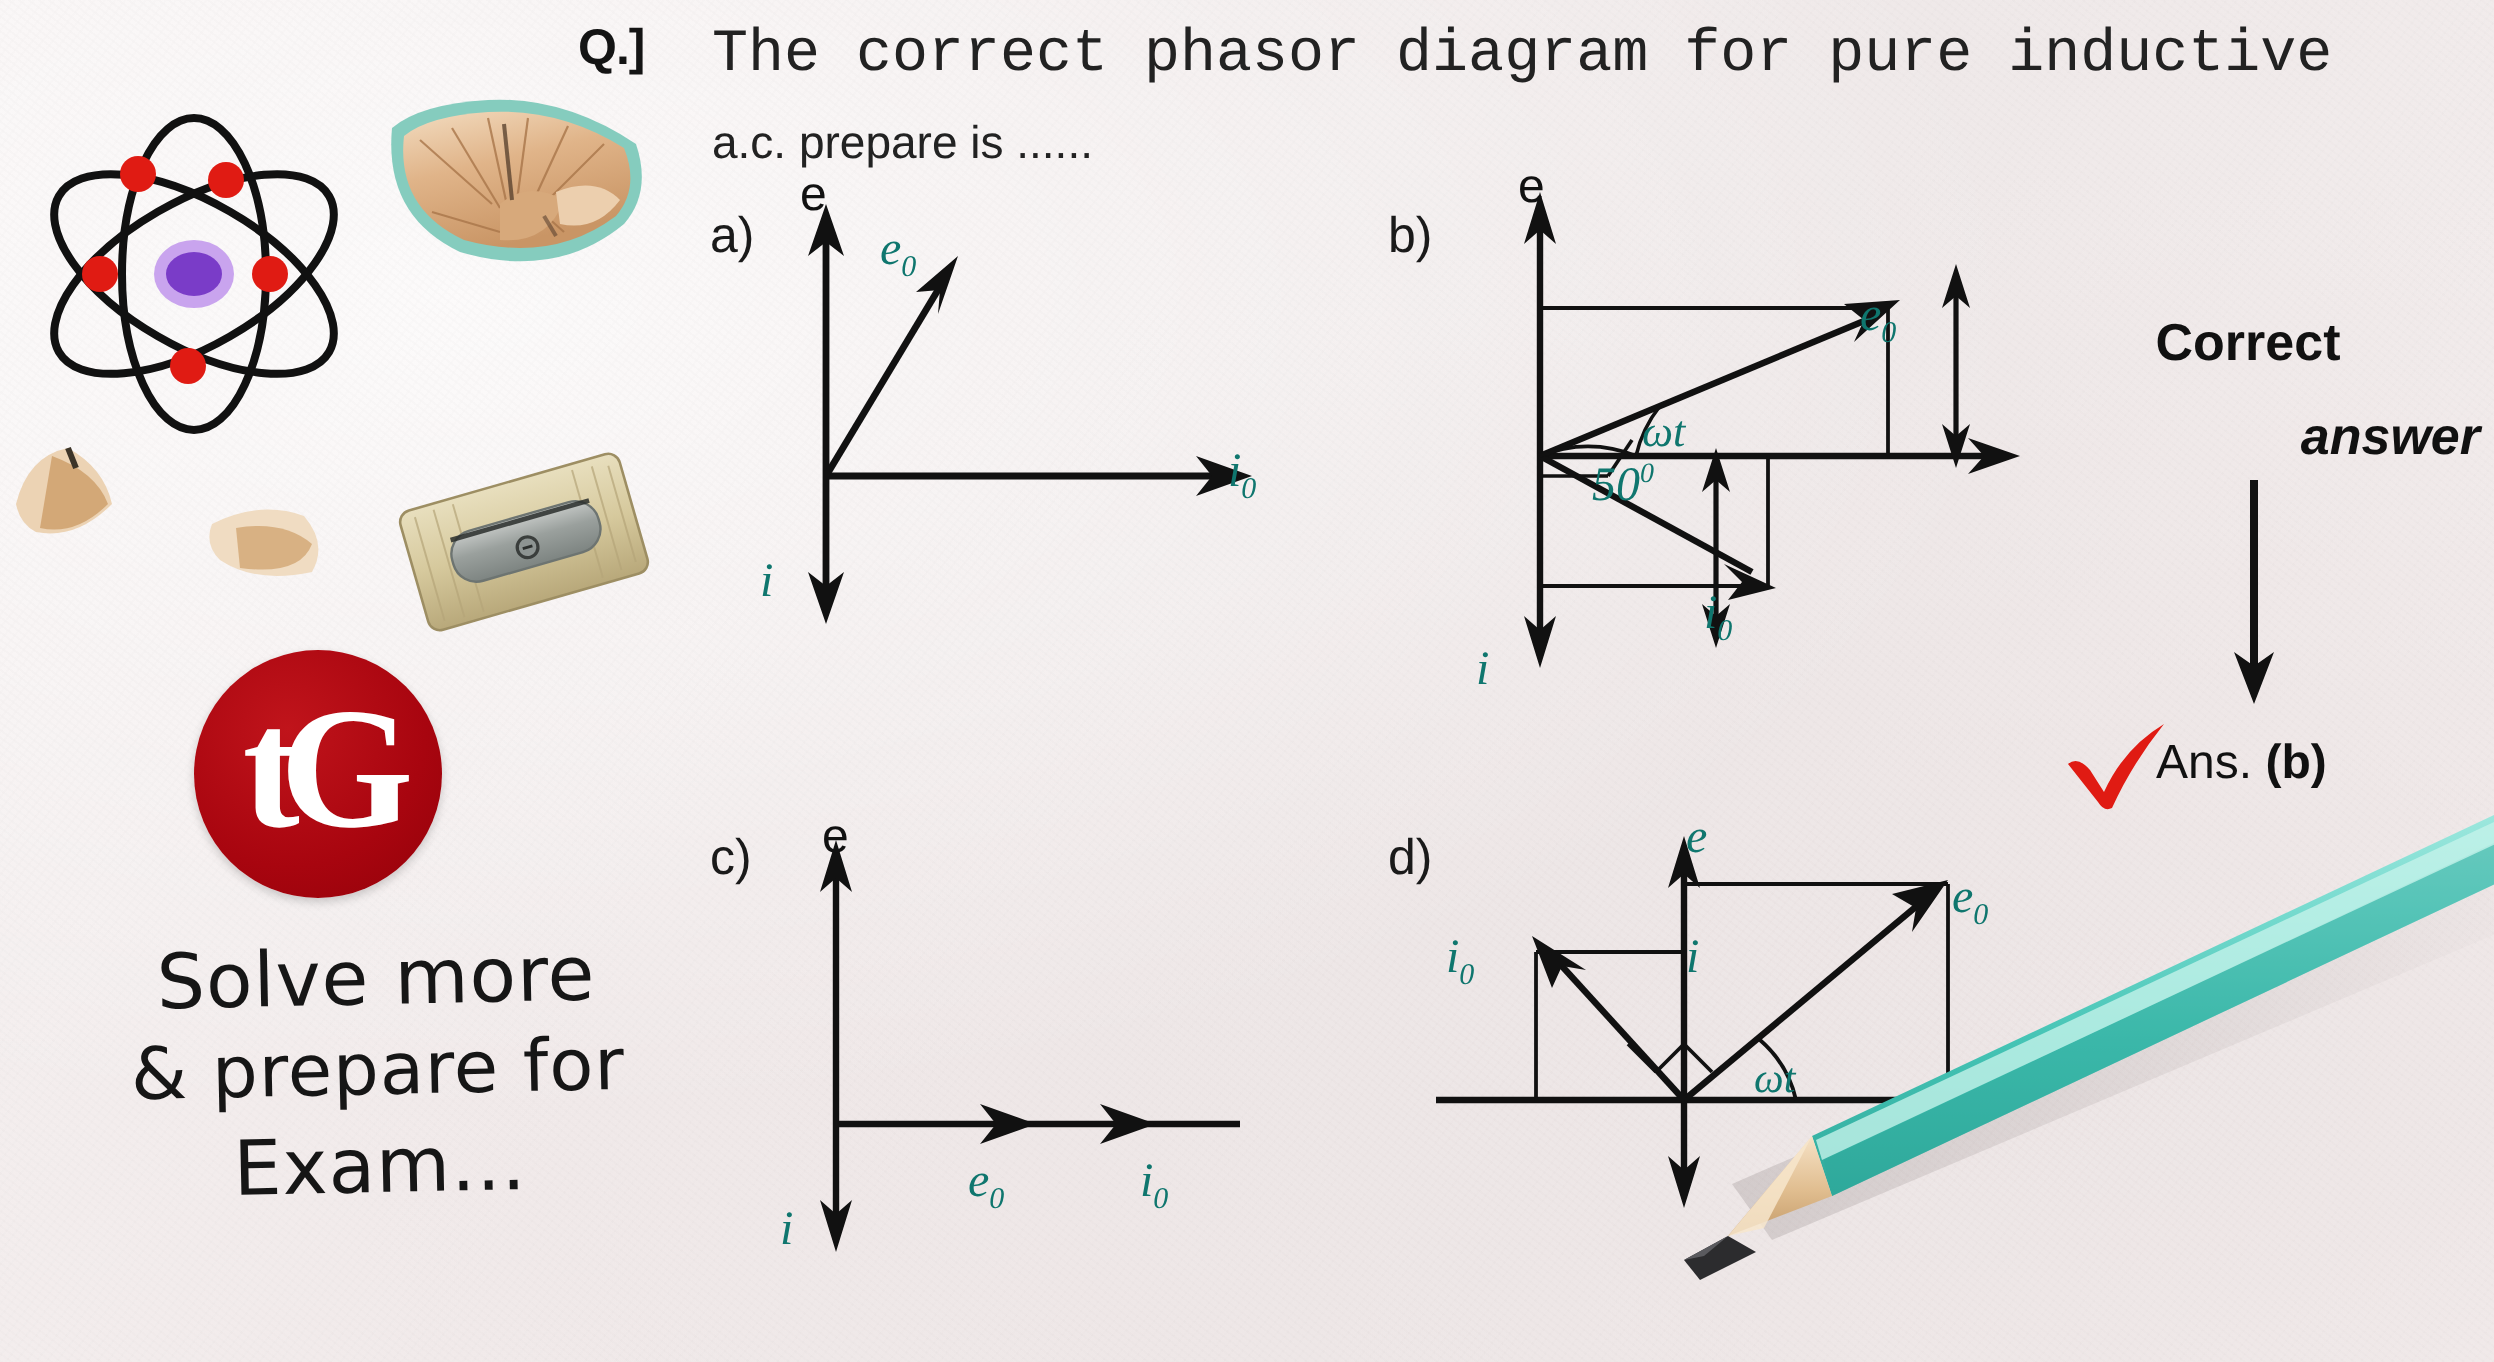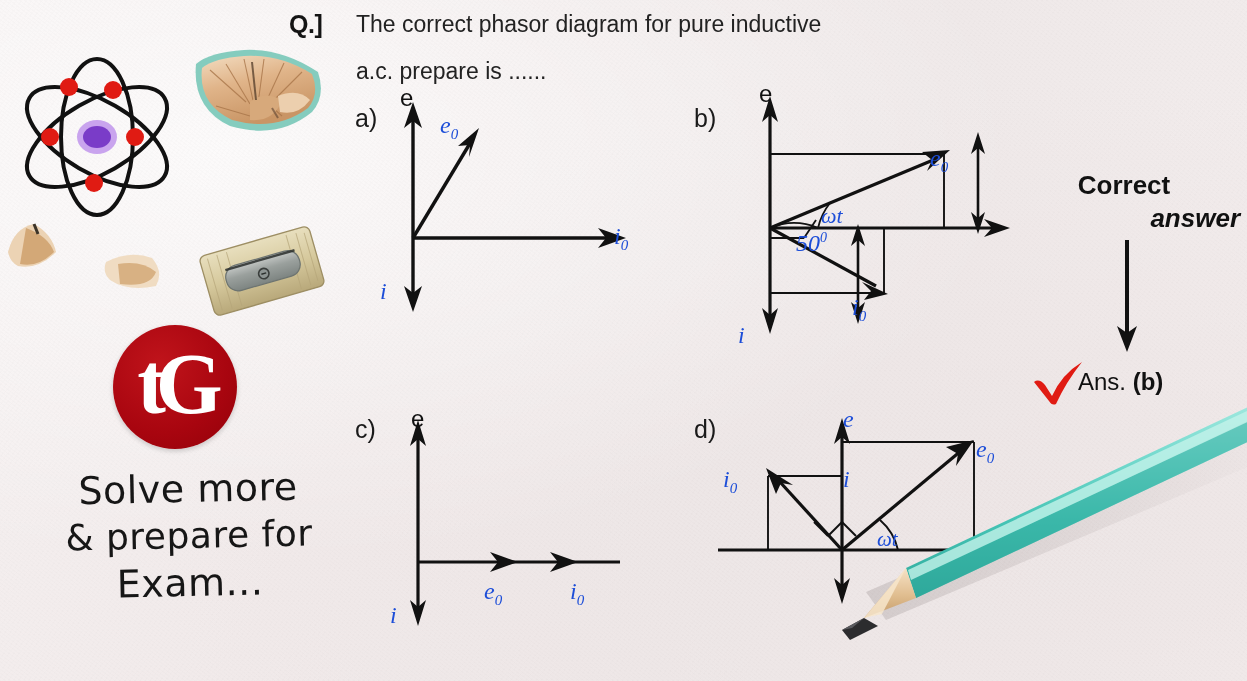--- a/index.html
+++ b/index.html
@@ -21,52 +21,52 @@
     position:absolute;inset:0;opacity:.55;pointer-events:none;
     background-image:
       repeating-linear-gradient(37deg, rgba(0,0,0,.018) 0px, rgba(0,0,0,.018) 1px, rgba(255,255,255,.02) 1px, rgba(255,255,255,.02) 3px),
       repeating-linear-gradient(-52deg, rgba(0,0,0,.014) 0px, rgba(0,0,0,.014) 1px, rgba(255,255,255,.018) 1px, rgba(255,255,255,.018) 4px);
   }
   .abs{position:absolute;}
   .nosel{user-select:none;}
 
   
   #q-label{left:289px;top:10px;font-size:25px;font-weight:bold;color:#141414;letter-spacing:-.5px;}
-  #q-line1{left:356px;top:11px;font-size:23px;color:#222;}
+  #q-line1{left:356px;top:11px;font-size:30px;color:#222;font-family:Liberation Mono, monospace;}
   #q-line2{left:356px;top:58px;font-size:23px;color:#222;}
 
   #hdr{left:1008px;top:6px;width:232px;text-align:center;}
   #hdr-title{font-size:25px;font-weight:bold;color:#111;border-bottom:3px solid #111;display:inline-block;padding-bottom:1px;line-height:1.08;}
   #hdr-title sup{font-size:15px;}
   #hdr-sub{font-size:25px;color:#111;margin-top:5px;line-height:1.1;}
 
-  #correct-1{left:1008px;top:170px;width:232px;text-align:center;font-size:26px;font-weight:bold;color:#111;}
+  #correct-1{left:1008px;top:156px;width:232px;text-align:center;font-size:26px;font-weight:bold;color:#111;}
   #correct-2{left:1008px;top:203px;width:232px;text-align:right;font-size:26px;font-weight:bold;color:#111;font-style:italic;}
   #ans-text{left:1078px;top:368px;font-size:24px;color:#111;text-align:center;}
   #ans-text b{font-weight:bold;}
 
   
   .opt-letter{font-size:25px;color:#1a1a1a;}
   #opt-a{left:355px;top:104px;}
   #opt-b{left:694px;top:104px;}
   #opt-c{left:355px;top:415px;}
   #opt-d{left:694px;top:415px;}
 
   
-  .mlab{font-family:"Liberation Serif", serif;font-style:italic;color:#1d4ed8;text-align:right;}
+  .mlab{font-family:"Liberation Serif", serif;font-style:italic;color:#0f766e;text-align:right;}
 
   
   #hand{left:24px;top:465px;width:330px;text-align:center;color:#161616;
         font-family:"DejaVu Sans", sans-serif;font-size:38px;line-height:1.27;
         letter-spacing:.5px;transform:rotate(-1.2deg);}
   #hand div{white-space:nowrap;}
   #hand .l2{font-size:36px;}
 
   
-  #logo{left:113px;top:325px;width:124px;height:124px;border-radius:50%;
+  #logo{left:97px;top:325px;width:124px;height:124px;border-radius:50%;
         background:radial-gradient(circle at 38% 32%, #c0141b 0%, #a8050f 60%, #920109 100%);
         box-shadow:0 2px 5px rgba(0,0,0,.18);}
   #logo .glyph{position:absolute;inset:0;display:flex;align-items:center;justify-content:center;
         color:#fff;font-family:"Liberation Serif", serif;font-size:86px;font-weight:bold;
         letter-spacing:-10px;line-height:1;padding-bottom:6px;box-sizing:border-box;}
 
   
   .shaving{position:absolute;}
   #sharpener{left:203px;top:234px;width:118px;height:74px;transform:rotate(-16deg);}
   #pencil{left:820px;top:392px;width:470px;height:290px;}

